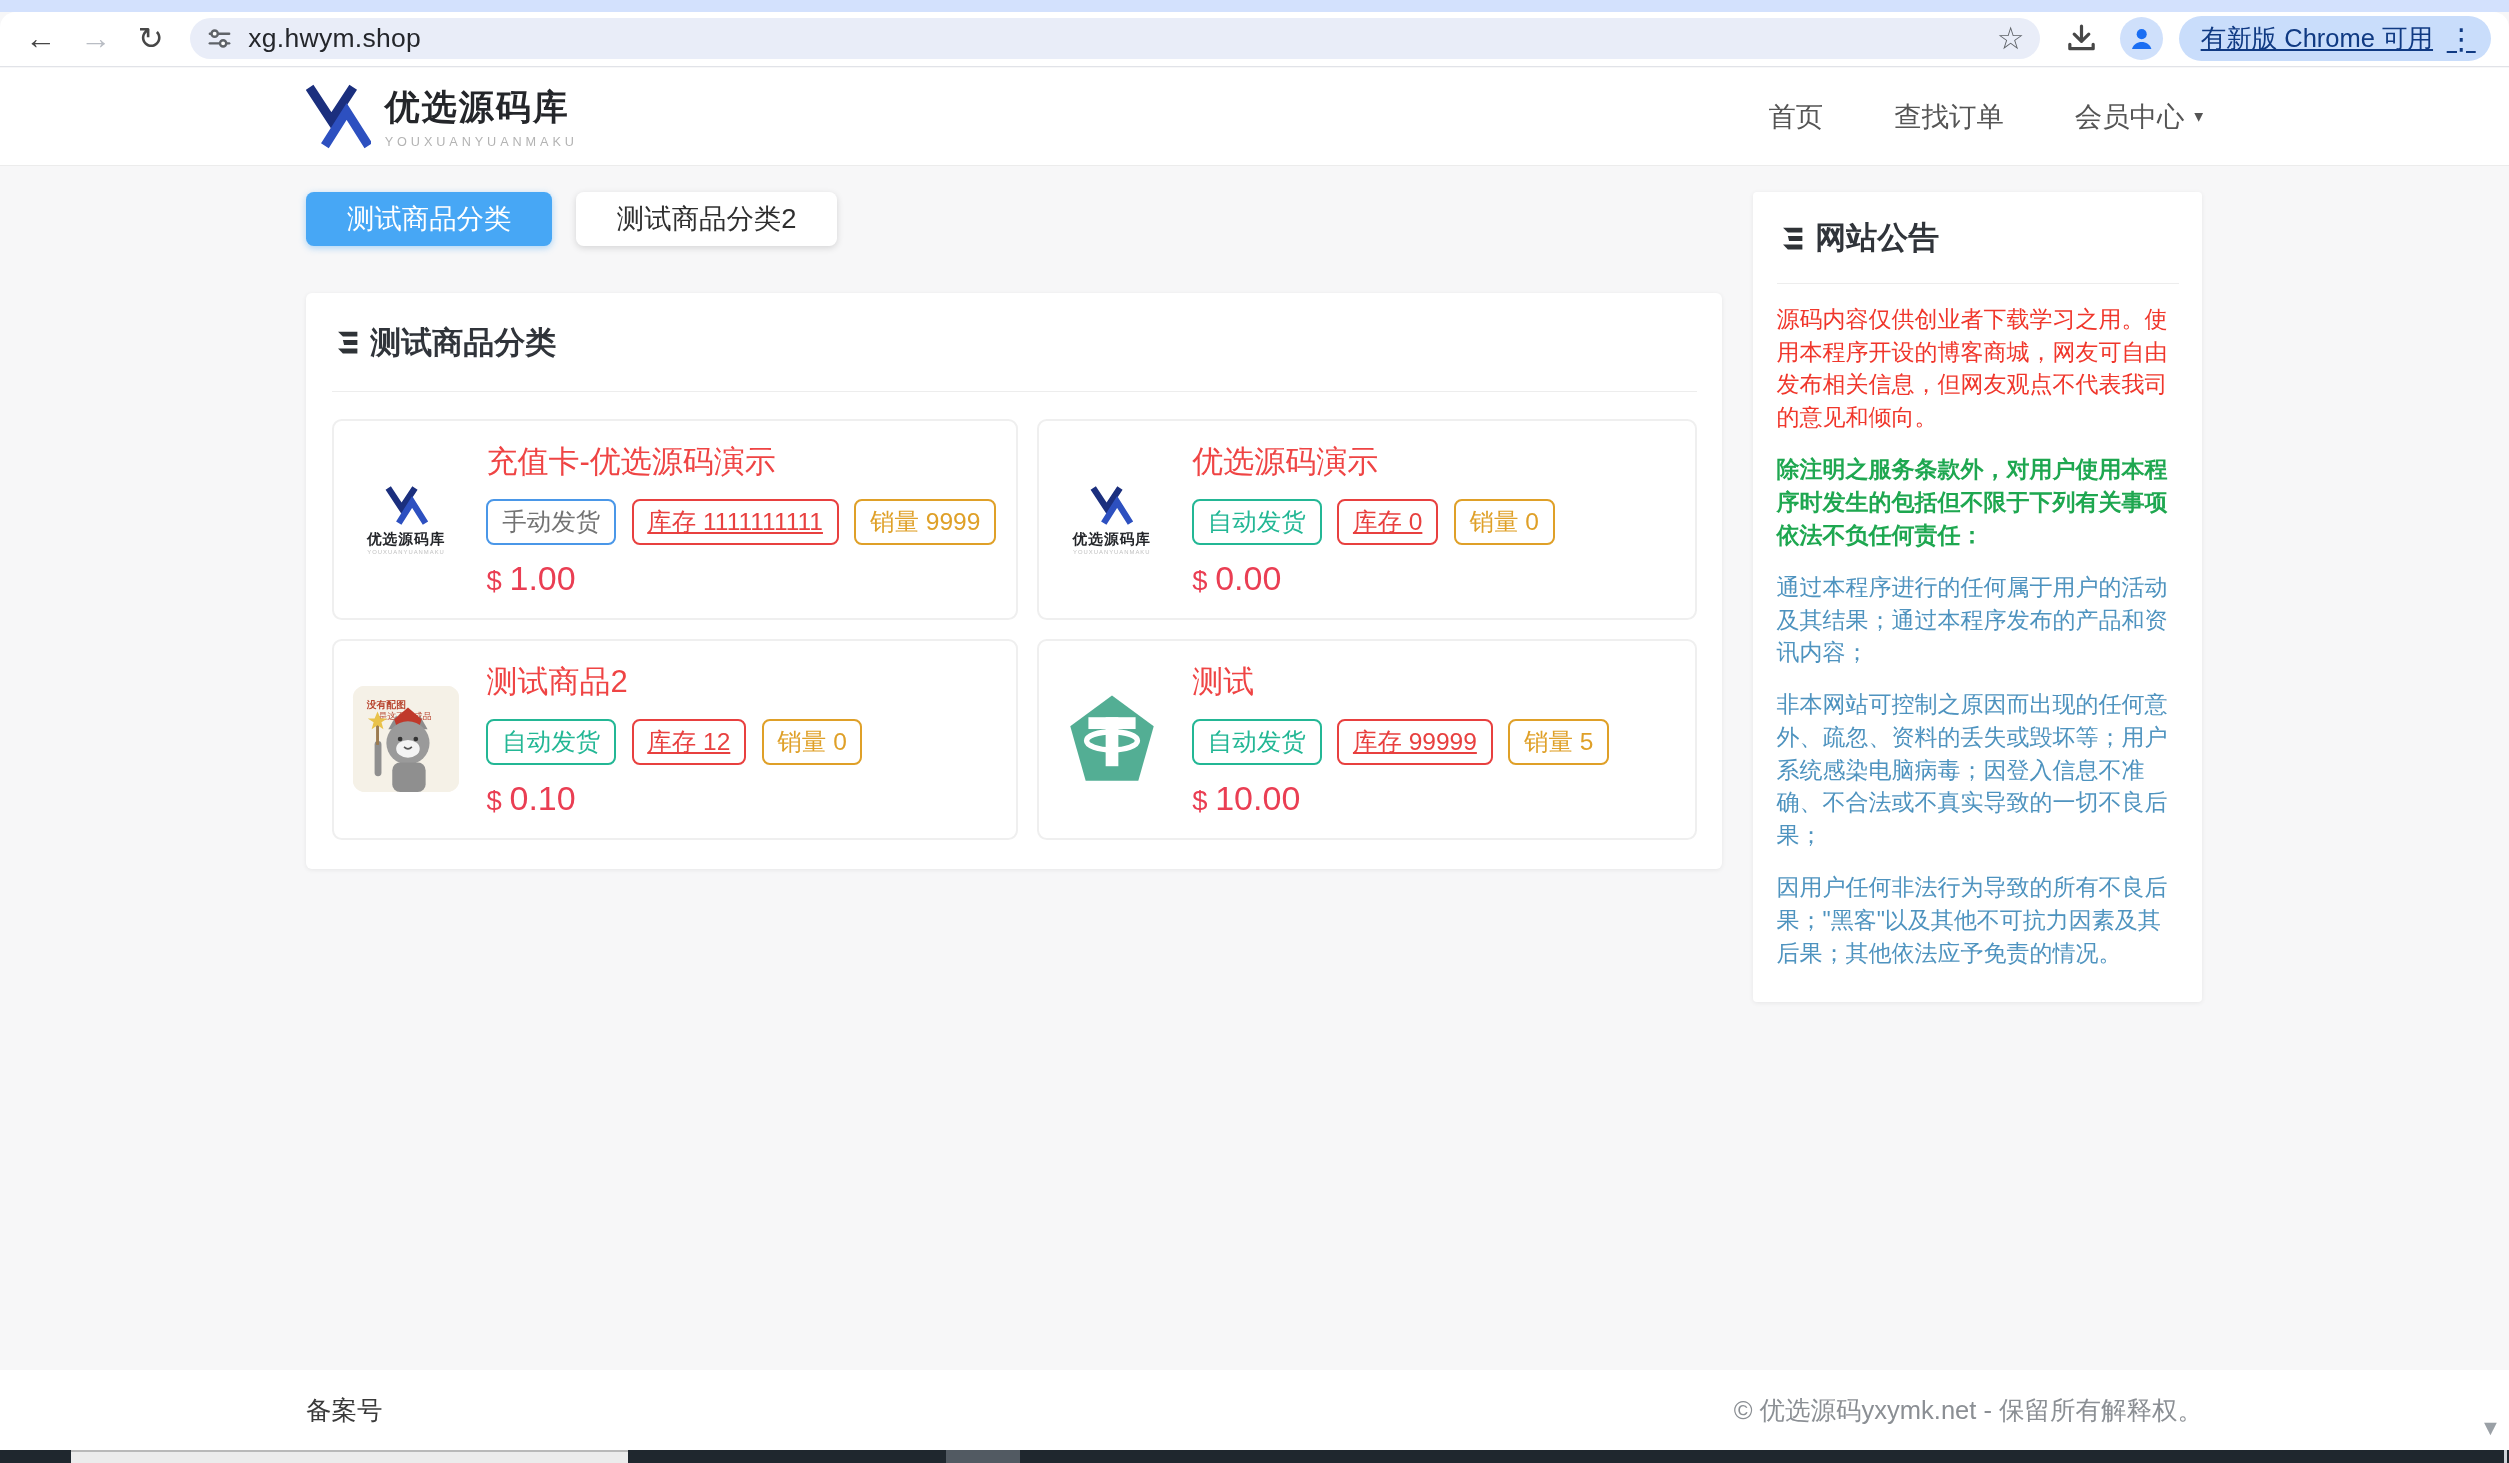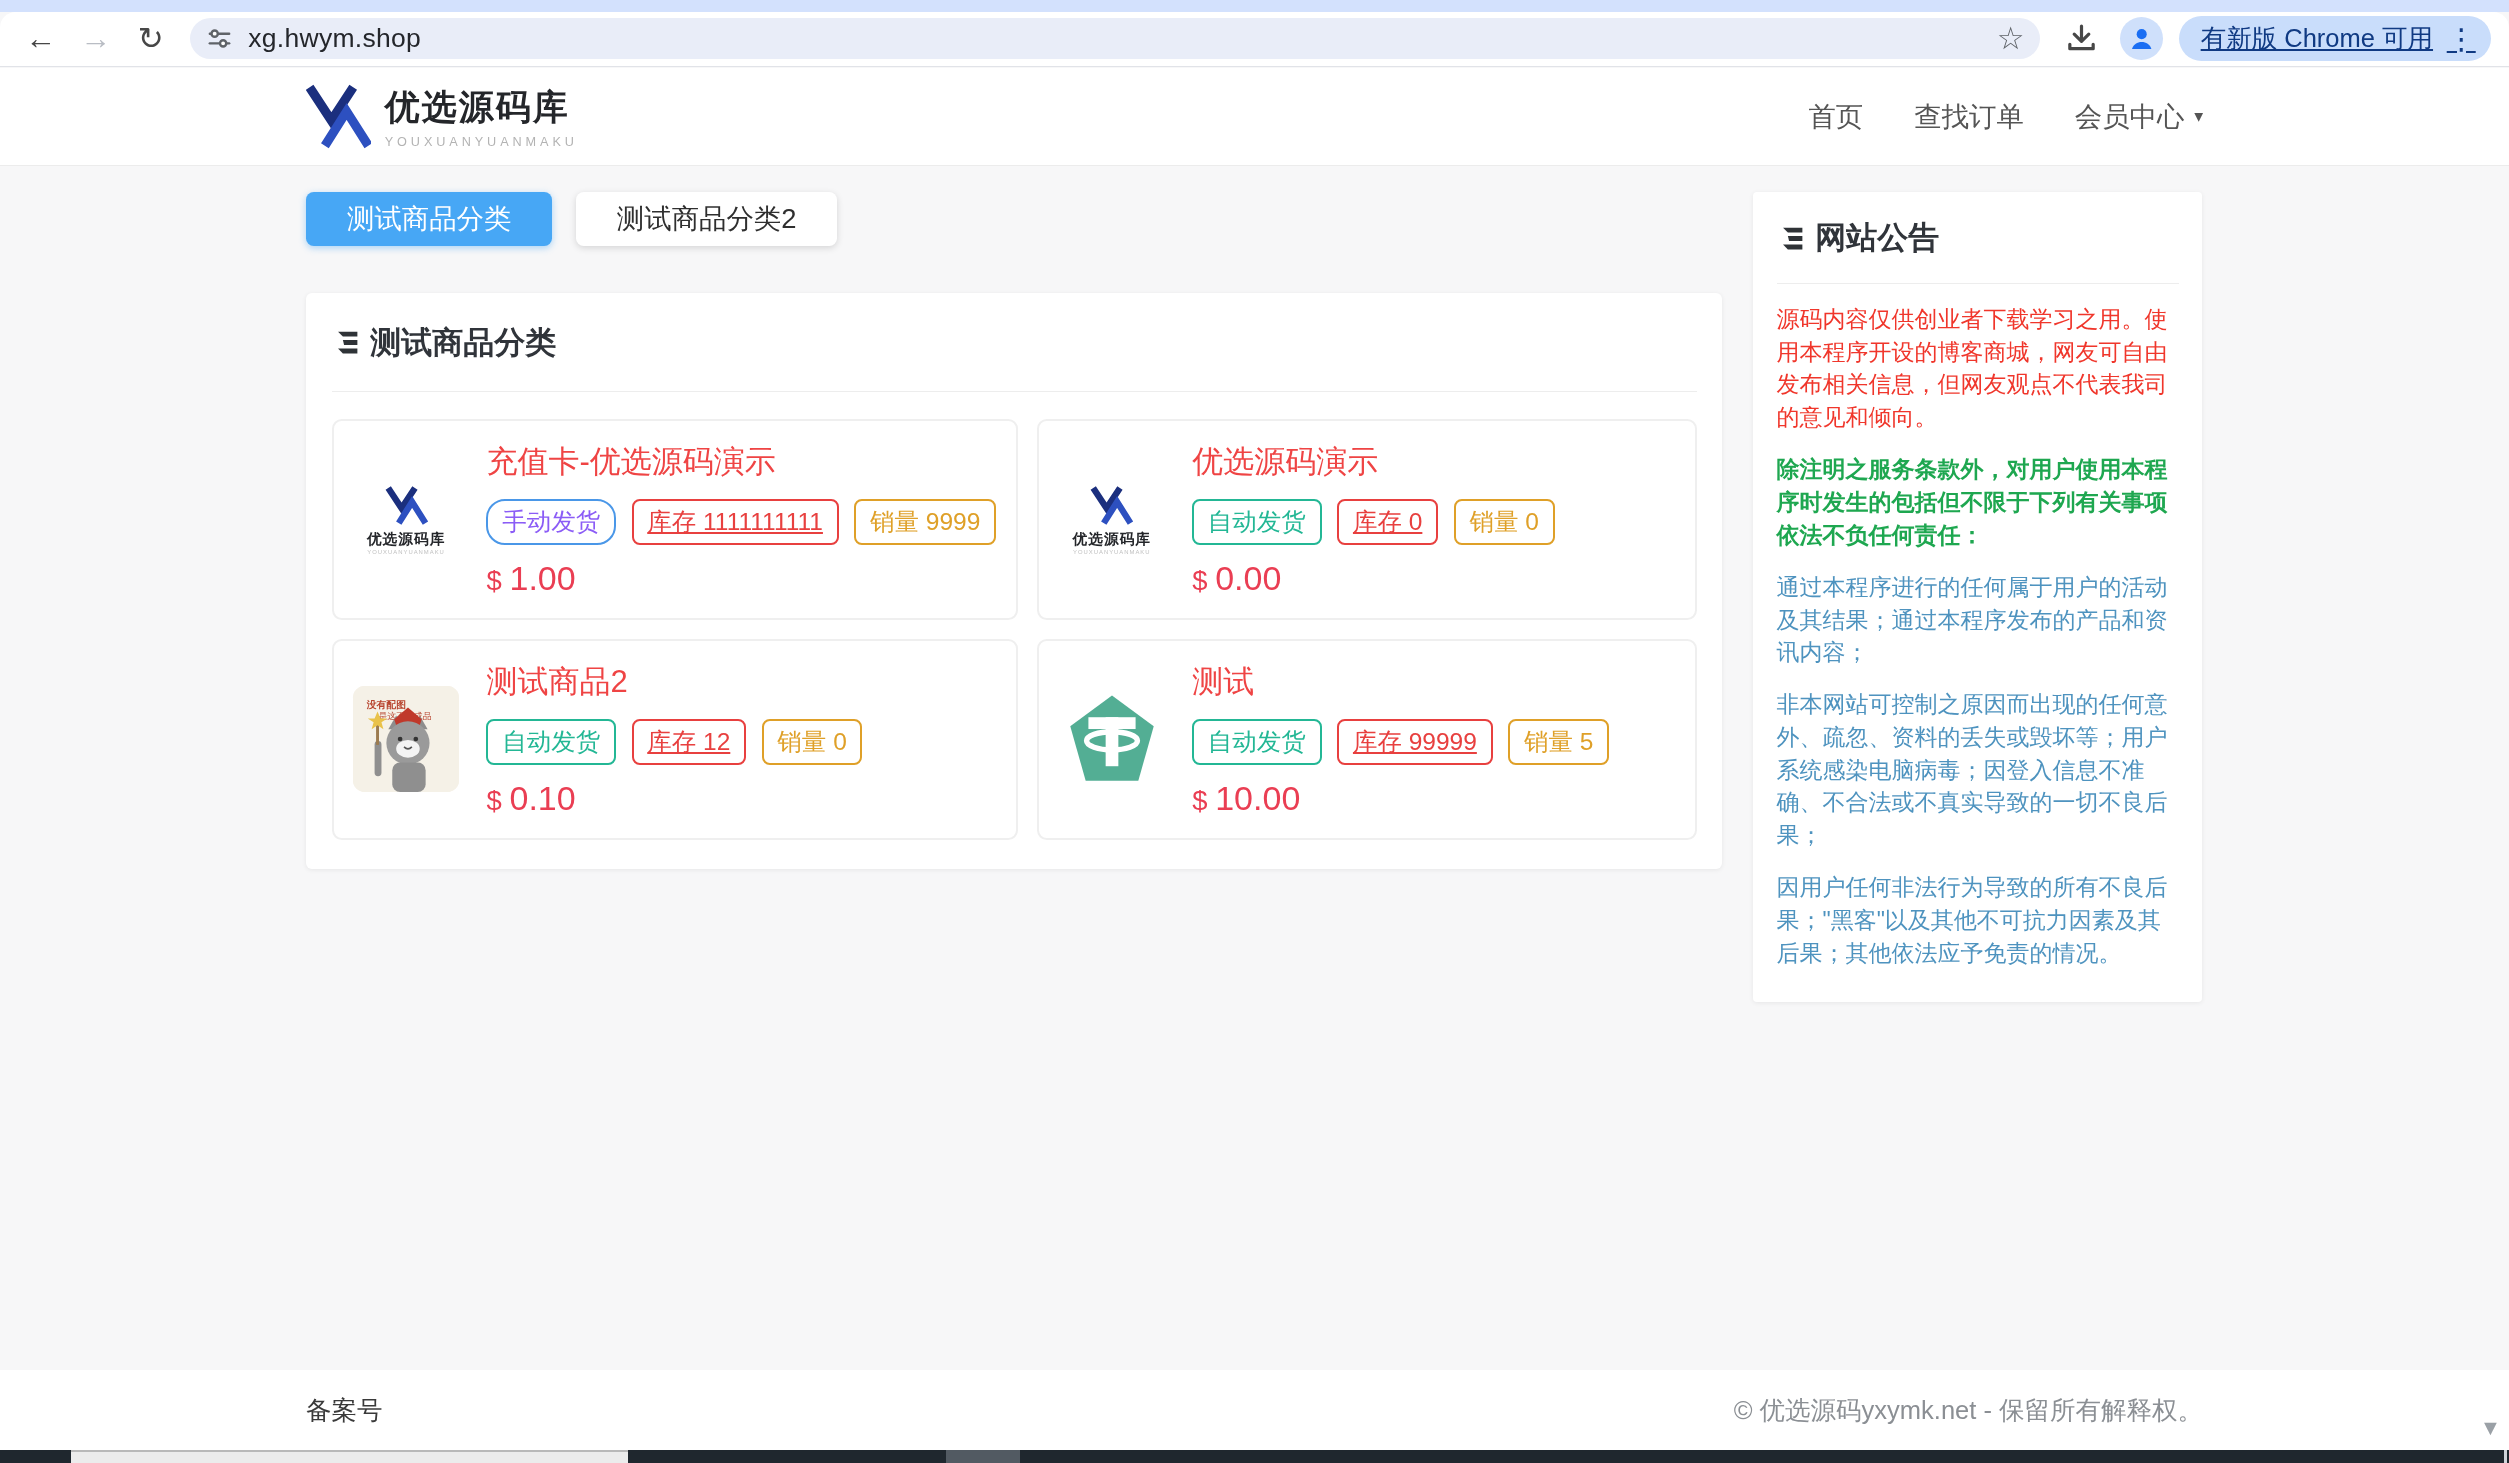--- a/index.html
+++ b/index.html
@@ -26,21 +26,21 @@
   .update-pill .dots { font-size:29px; margin-left:13.7px; color:#103a83; }
 
   
   .site-header { position:absolute; top:68px; left:0; width:2509px; height:98px; background:#fff;
                  border-bottom:1px solid #ececec; z-index:20; }
   .site-header-inner { width:1897px; margin:0 auto; height:100%; display:flex; align-items:center; justify-content:space-between; }
   .logo { display:flex; align-items:center; gap:13.7px; }
   .logo-texts { display:flex; flex-direction:column; }
   .logo-title { font-family:"Liberation Serif","DejaVu Serif",serif; font-weight:700; font-size:35px; color:#24262a; letter-spacing:2px; }
   .logo-sub { font-size:12.7px; color:#b3b3b3; letter-spacing:3.9px; margin-top:3.9px; }
-  .main-nav { display:flex; align-items:flex-end; gap:51px;font-family:Liberation Serif, serif; }
+  .main-nav { display:flex; align-items:flex-end; gap:71px;font-family:Liberation Serif, serif; }
   .nav-link { font-size:27.4px; color:#555; cursor:pointer; display:flex; align-items:center; gap:9.8px; }
   .caret { font-size:17.6px; color:#555; }
 
   
   .page { position:absolute; top:166px; left:0; width:2509px; }
   .container { width:1897px; margin:0 auto; padding-top:25.5px; display:flex; gap:31px; align-items:flex-start; }
   .left-col { width:1416px; }
   .right-col { width:449px; }
 
   .cat-row { display:flex; gap:23.5px; }
@@ -57,21 +57,21 @@
   .prod-img { width:106px; height:106px; border-radius:11.8px; flex:0 0 auto; overflow:hidden; display:flex; flex-direction:column; align-items:center; justify-content:center; }
   .prod-img.logo-img { background:#fff; }
   .logo-img .mini-title { font-family:"Liberation Serif","DejaVu Serif",serif; font-weight:700; font-size:14.7px; color:#24262a; letter-spacing:1px; margin-top:2px; }
   .logo-img .mini-sub { font-size:5.9px; color:#c0c0c0; letter-spacing:1px; }
   .prod-img.cat-img { background:#f5f1e7; }
   .prod-img.tether-img { background:#fff; }
   .prod-info { display:flex; flex-direction:column; }
   .prod-title { font-size:31px; color:#ef4444; }
   .badge-row { display:flex; gap:15.7px; margin:15.7px 0 13.7px; }
   .badge { font-size:24.5px; padding:4.9px 13.7px; border-radius:7.8px; border:2px solid; white-space:nowrap; }
-  .badge.blue   { color:#8b5cf6; border-color:#4a97e8;border-radius:19px; }
+  .badge.blue   { color:#737373; border-color:#4a97e8; }
   .badge.green  { color:#23b795; border-color:#23b795; }
   .badge.red    { color:#e8403f; border-color:#e8403f;text-decoration:underline; }
   .badge.orange { color:#dfa028; border-color:#dfa028; }
   .price { color:#ea3e53; font-size:34px; font-weight:500; display:flex; align-items:baseline; gap:7.8px; }
   .price .cur { font-size:27.4px; }
 
   
   .side-card { background:#fff; border-radius:3.9px; box-shadow:0 1px 4.9px rgba(0,0,0,.07); padding:25.5px 23.5px 33px; }
   .side-title { display:flex; align-items:center; gap:9.8px; font-size:31px; font-weight:600; color:#30343a; }
   .side-card .divider { margin:23.5px 0 9.8px; }

